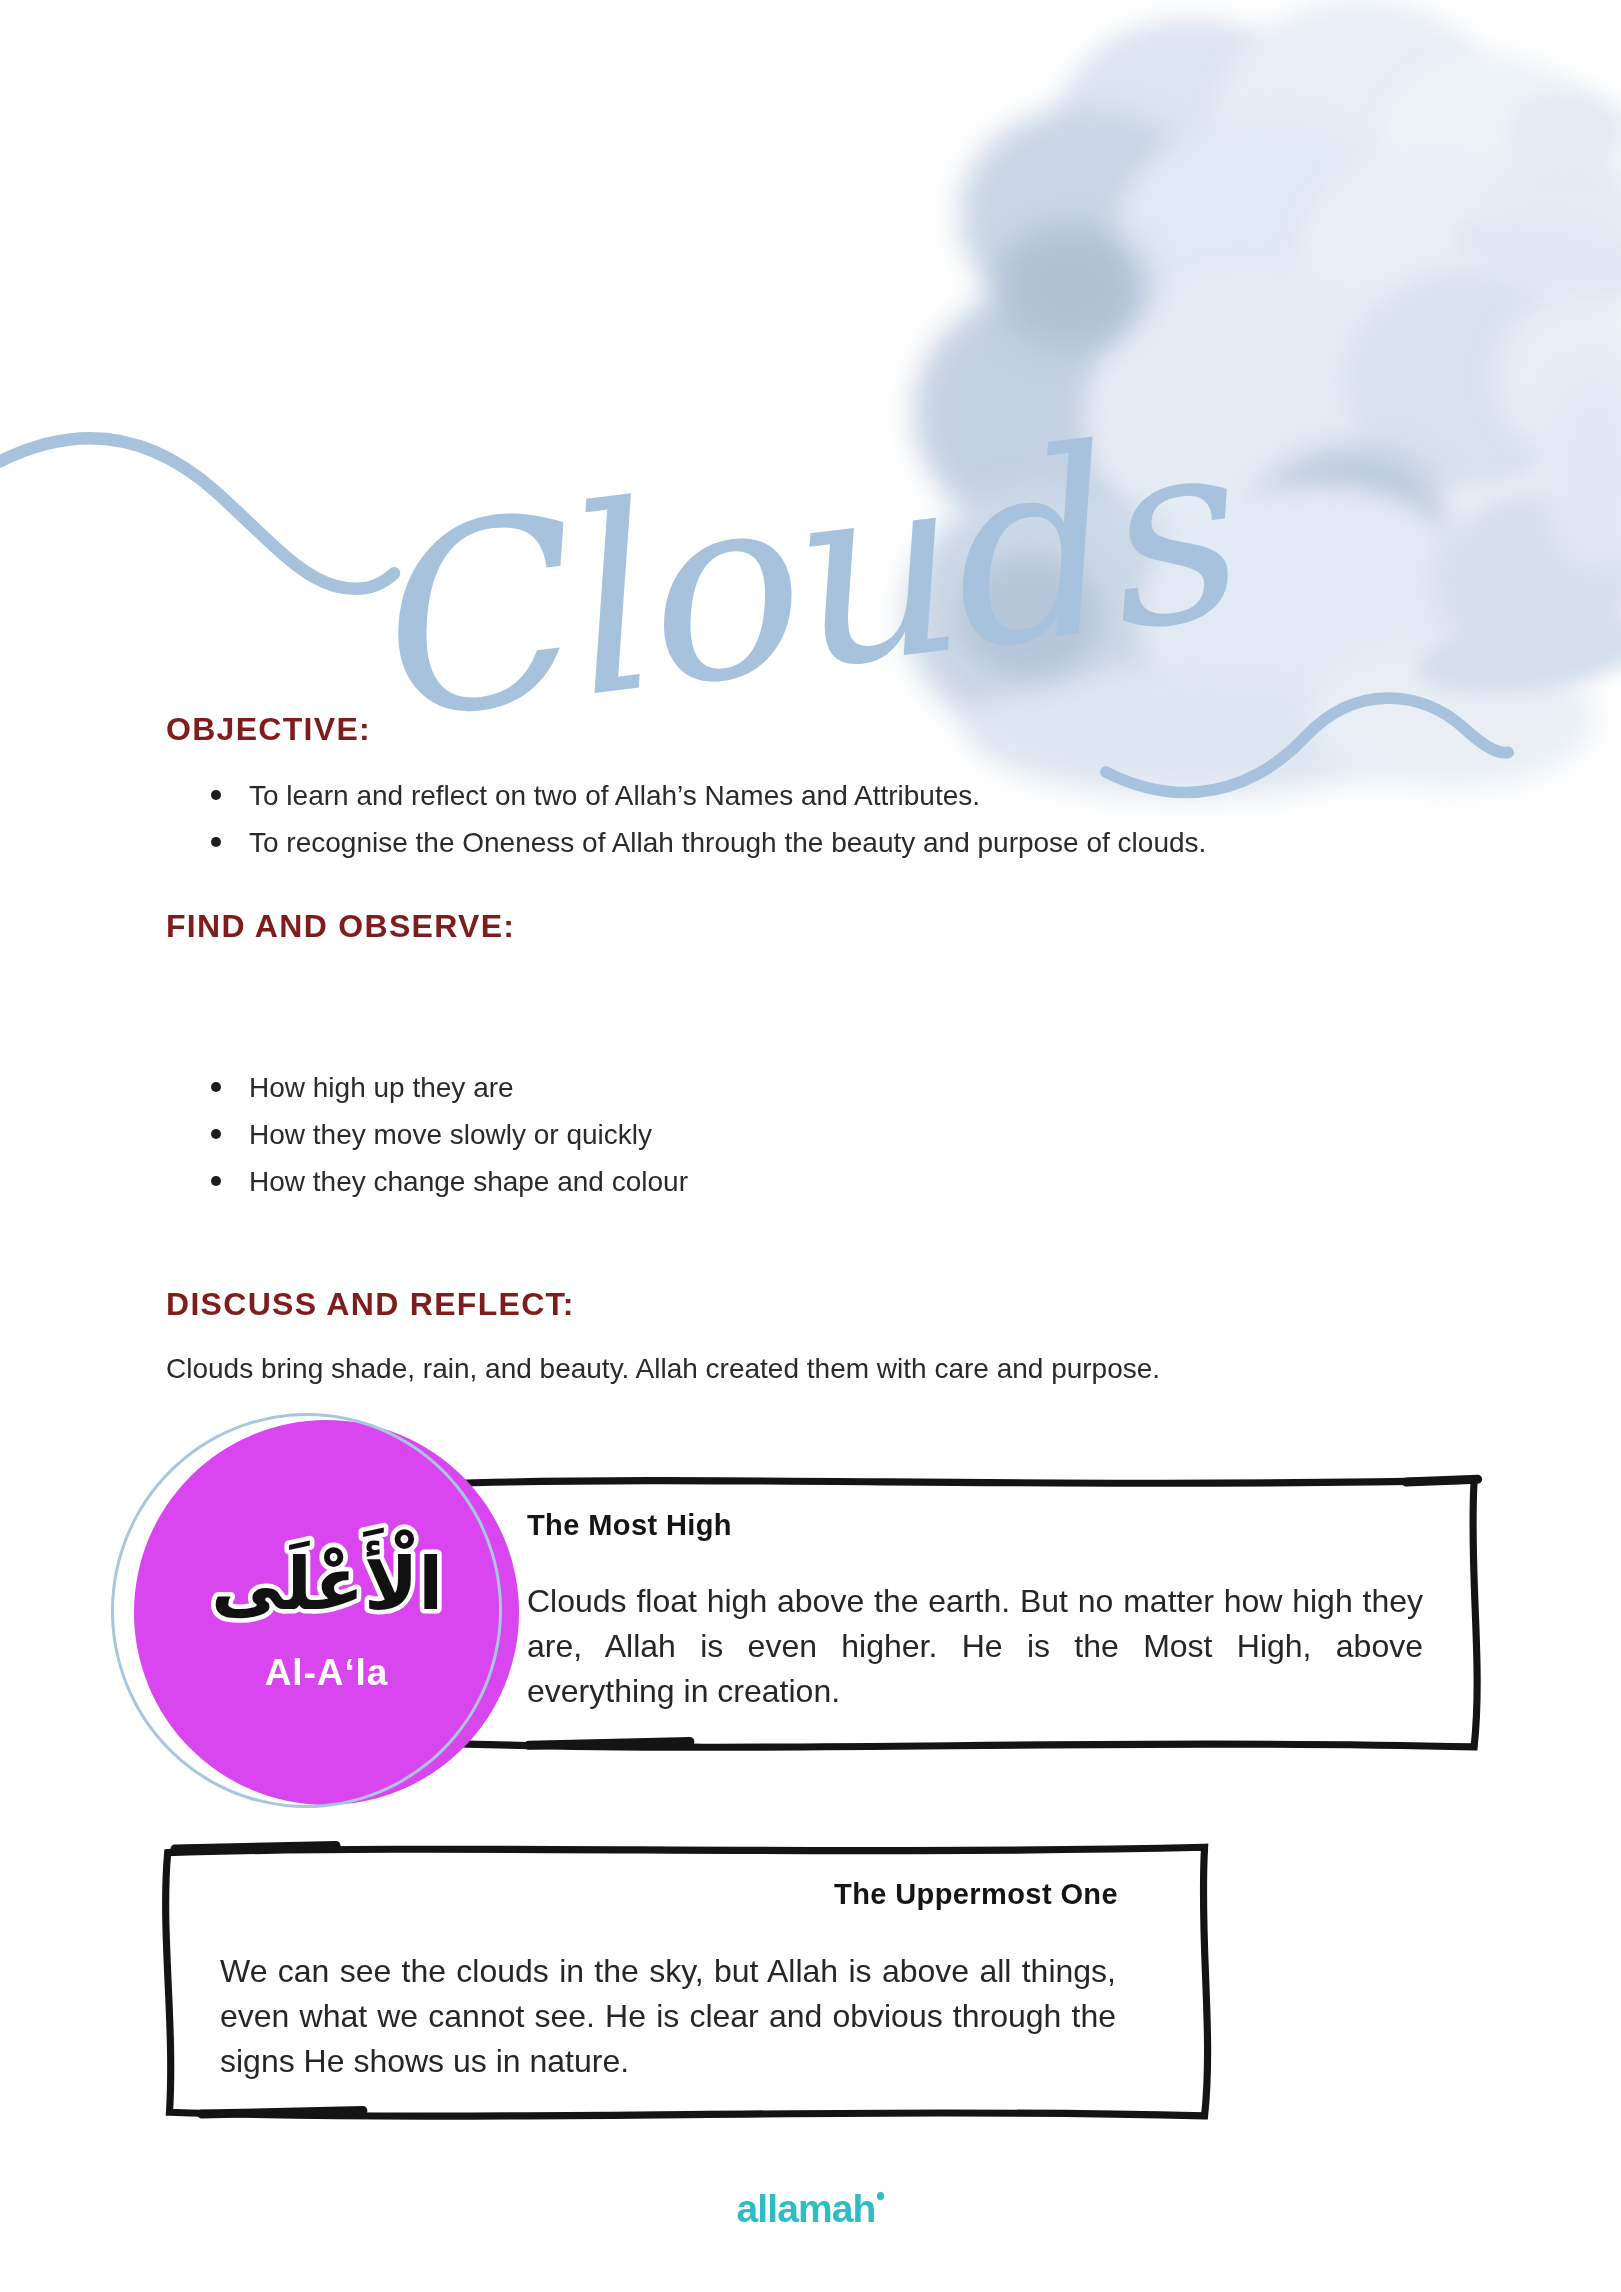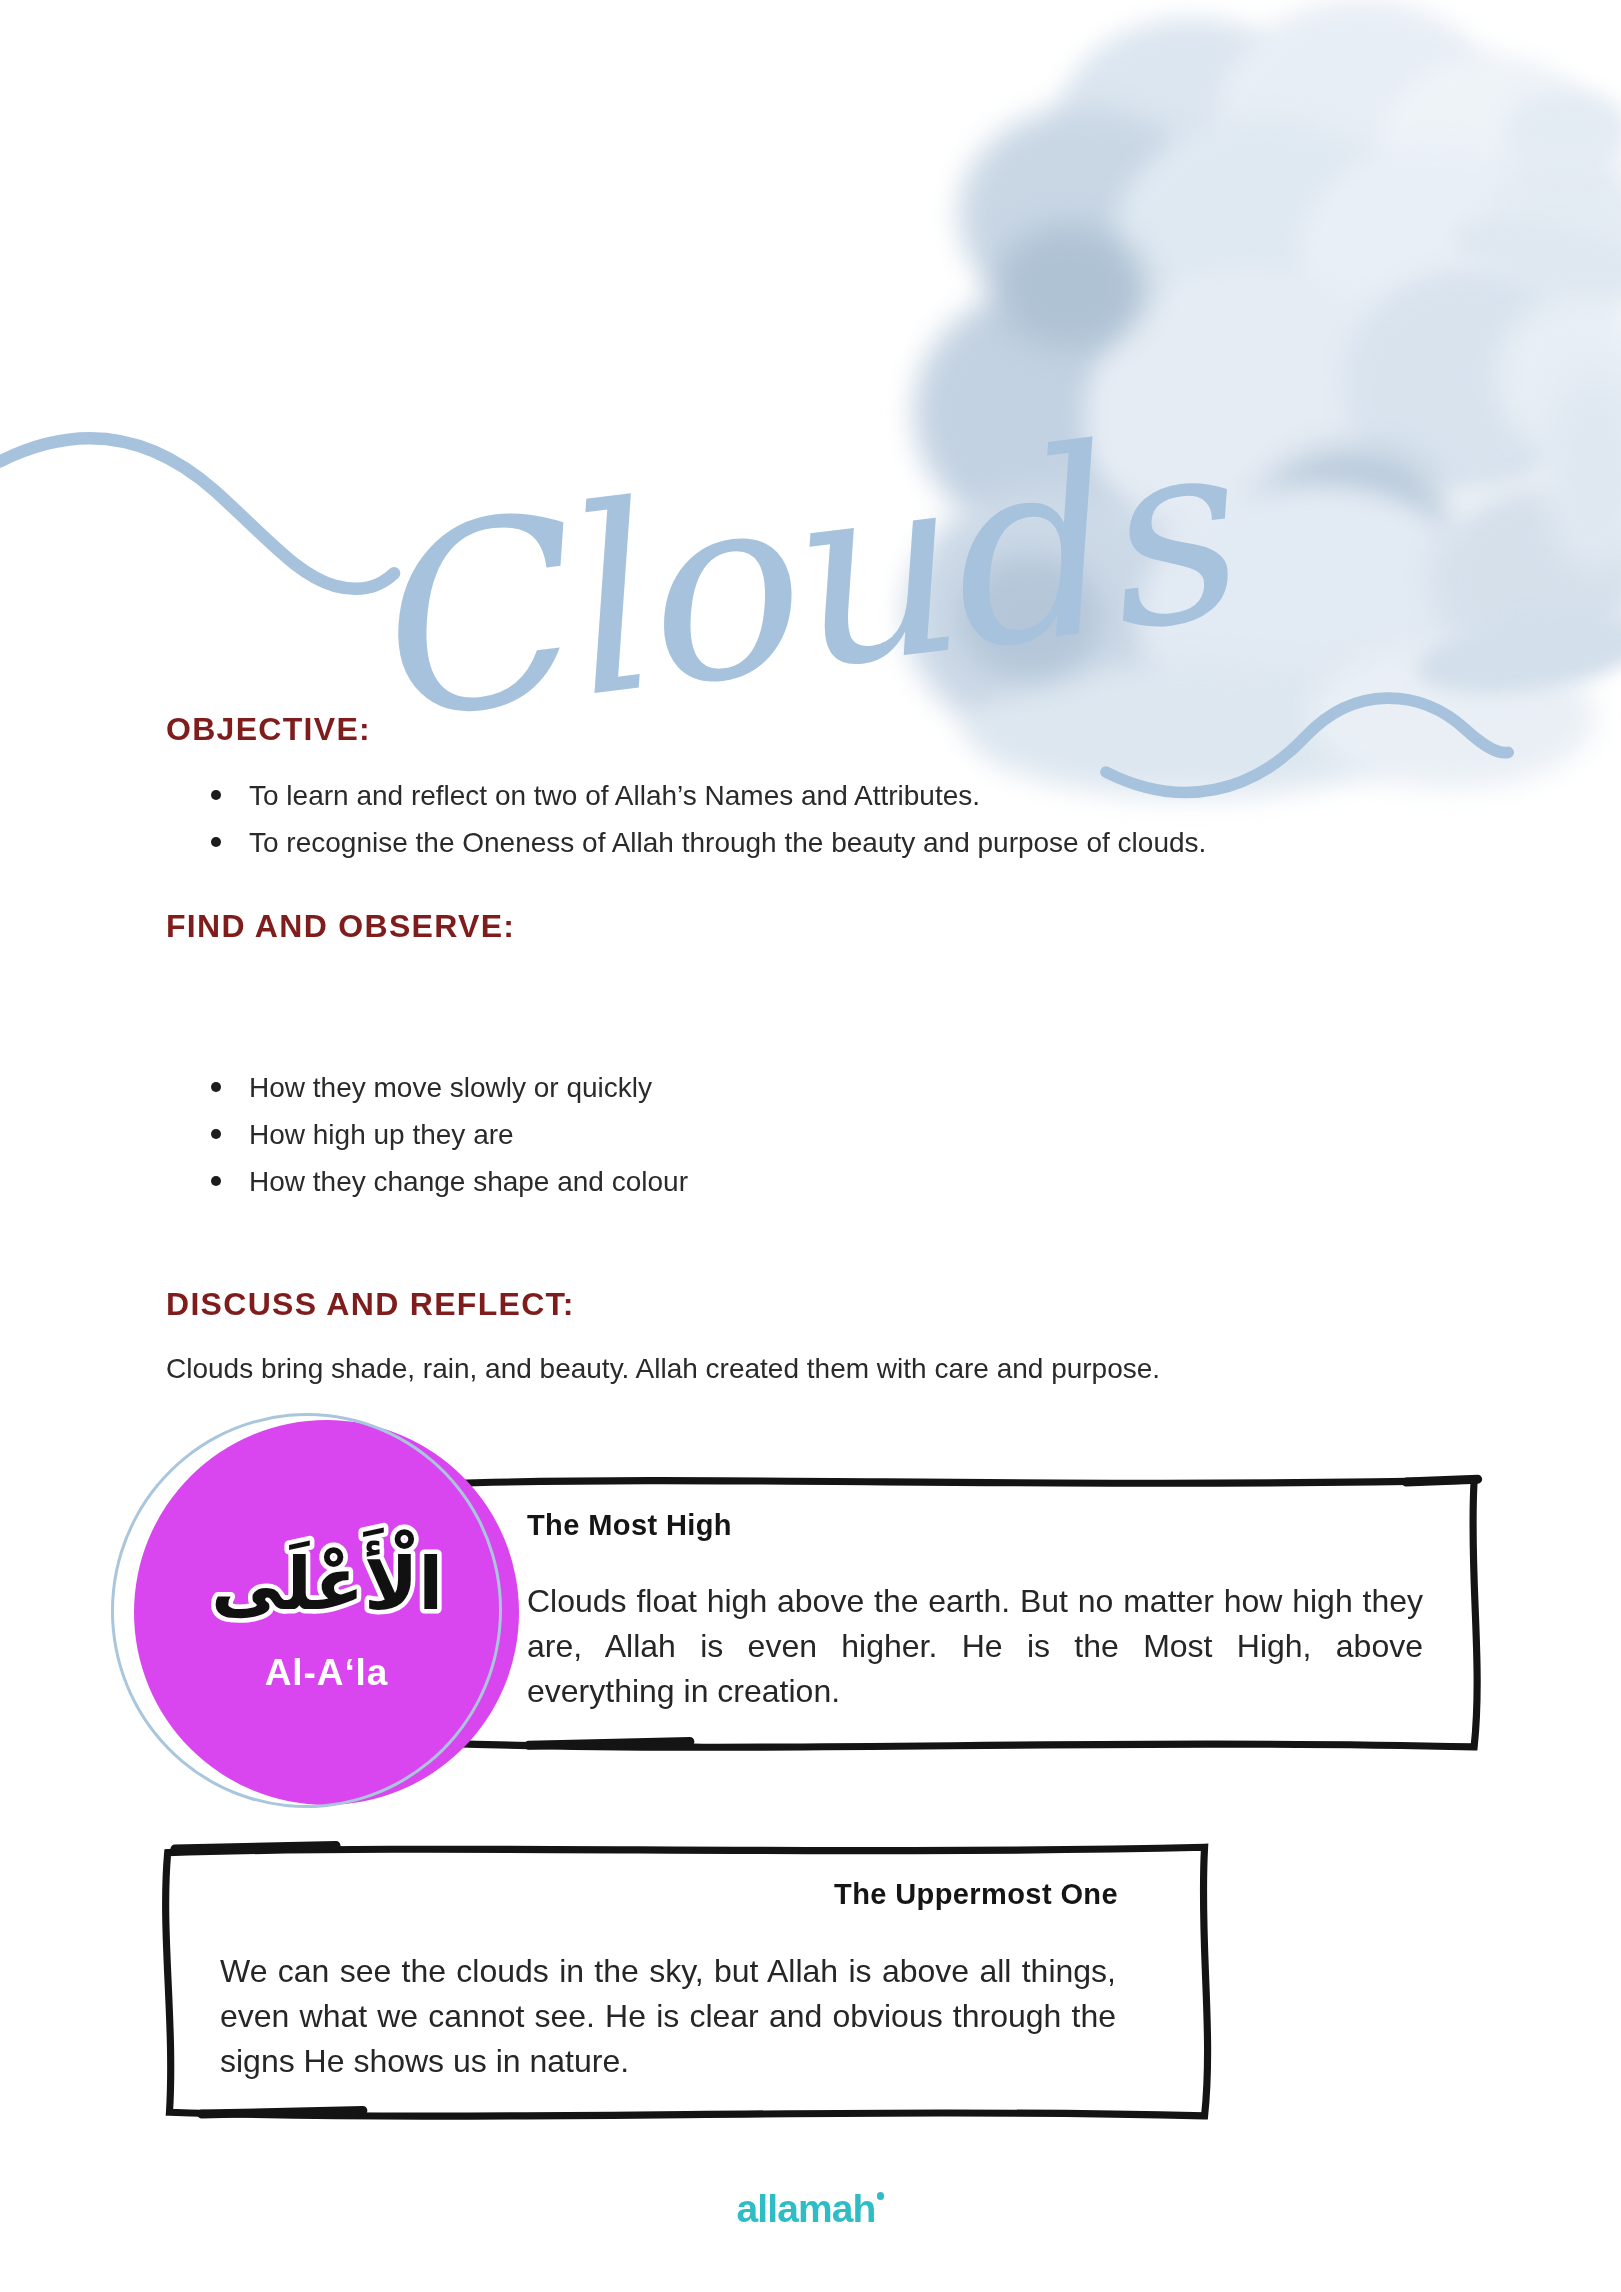--- a/index.html
+++ b/index.html
@@ -88,22 +88,22 @@
   <div class="sec-h" style="top:711px">OBJECTIVE:</div>
   <ul class="blist" style="left:202px;top:772px;width:1272px">
 
   <li><span>To learn and reflect on two of Allah’s Names and Attributes.</span></li>
       <li><span>To recognise the Oneness of Allah through the beauty and purpose of clouds.</span></li>
     </ul>
 
   <div class="sec-h" style="top:908px">FIND AND OBSERVE:</div>
   <ul class="blist" style="left:202px;top:1064px;width:1254px">
 
-  <li><span>How they move slowly or quickly</span></li>
-      <li><span>How high up they are</span></li>
+  <li><span>How high up they are</span></li>
+      <li><span>How they move slowly or quickly</span></li>
       <li><span>How they change shape and colour</span></li>
     </ul>
 
   <div class="sec-h" style="top:1286px">DISCUSS AND REFLECT:</div>
   <div class="body-text" style="top:1345px;width:1299px">Clouds bring shade, rain, and beauty. Allah created them with care and purpose.</div>
 
   <div class="card" style="left:421px;top:1473px;width:1066px;height:282px">
     <svg class="border" width="1066" height="282" viewBox="0 0 1190 315">
       <path d="M24,12 C320,2 700,18 1176,8 C1170,110 1186,212 1176,306 C760,296 380,314 26,302 C32,202 16,100 24,12 Z" fill="none" stroke="#141414" stroke-width="8" stroke-linecap="round"></path>
       <path d="M1100,10 L1180,7" stroke="#141414" stroke-width="10" stroke-linecap="round"></path>

